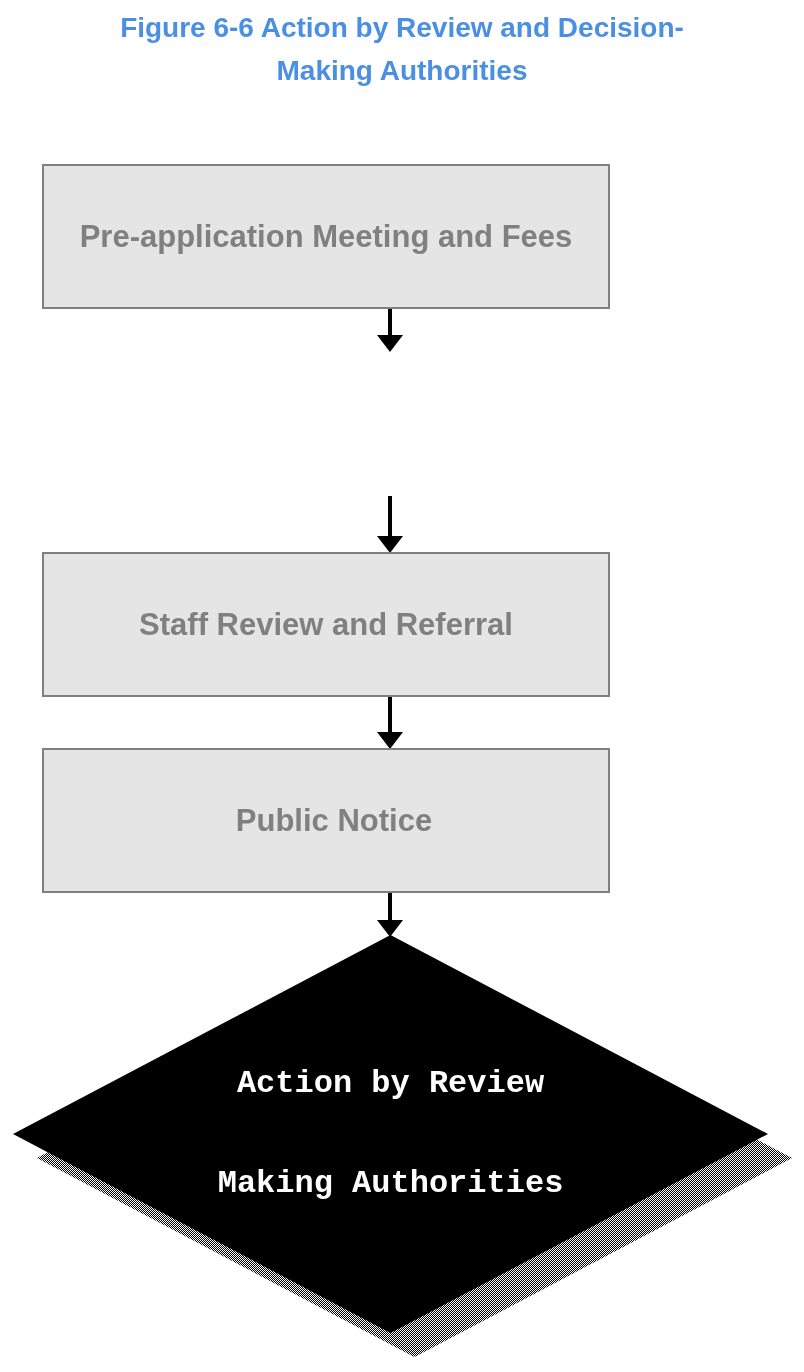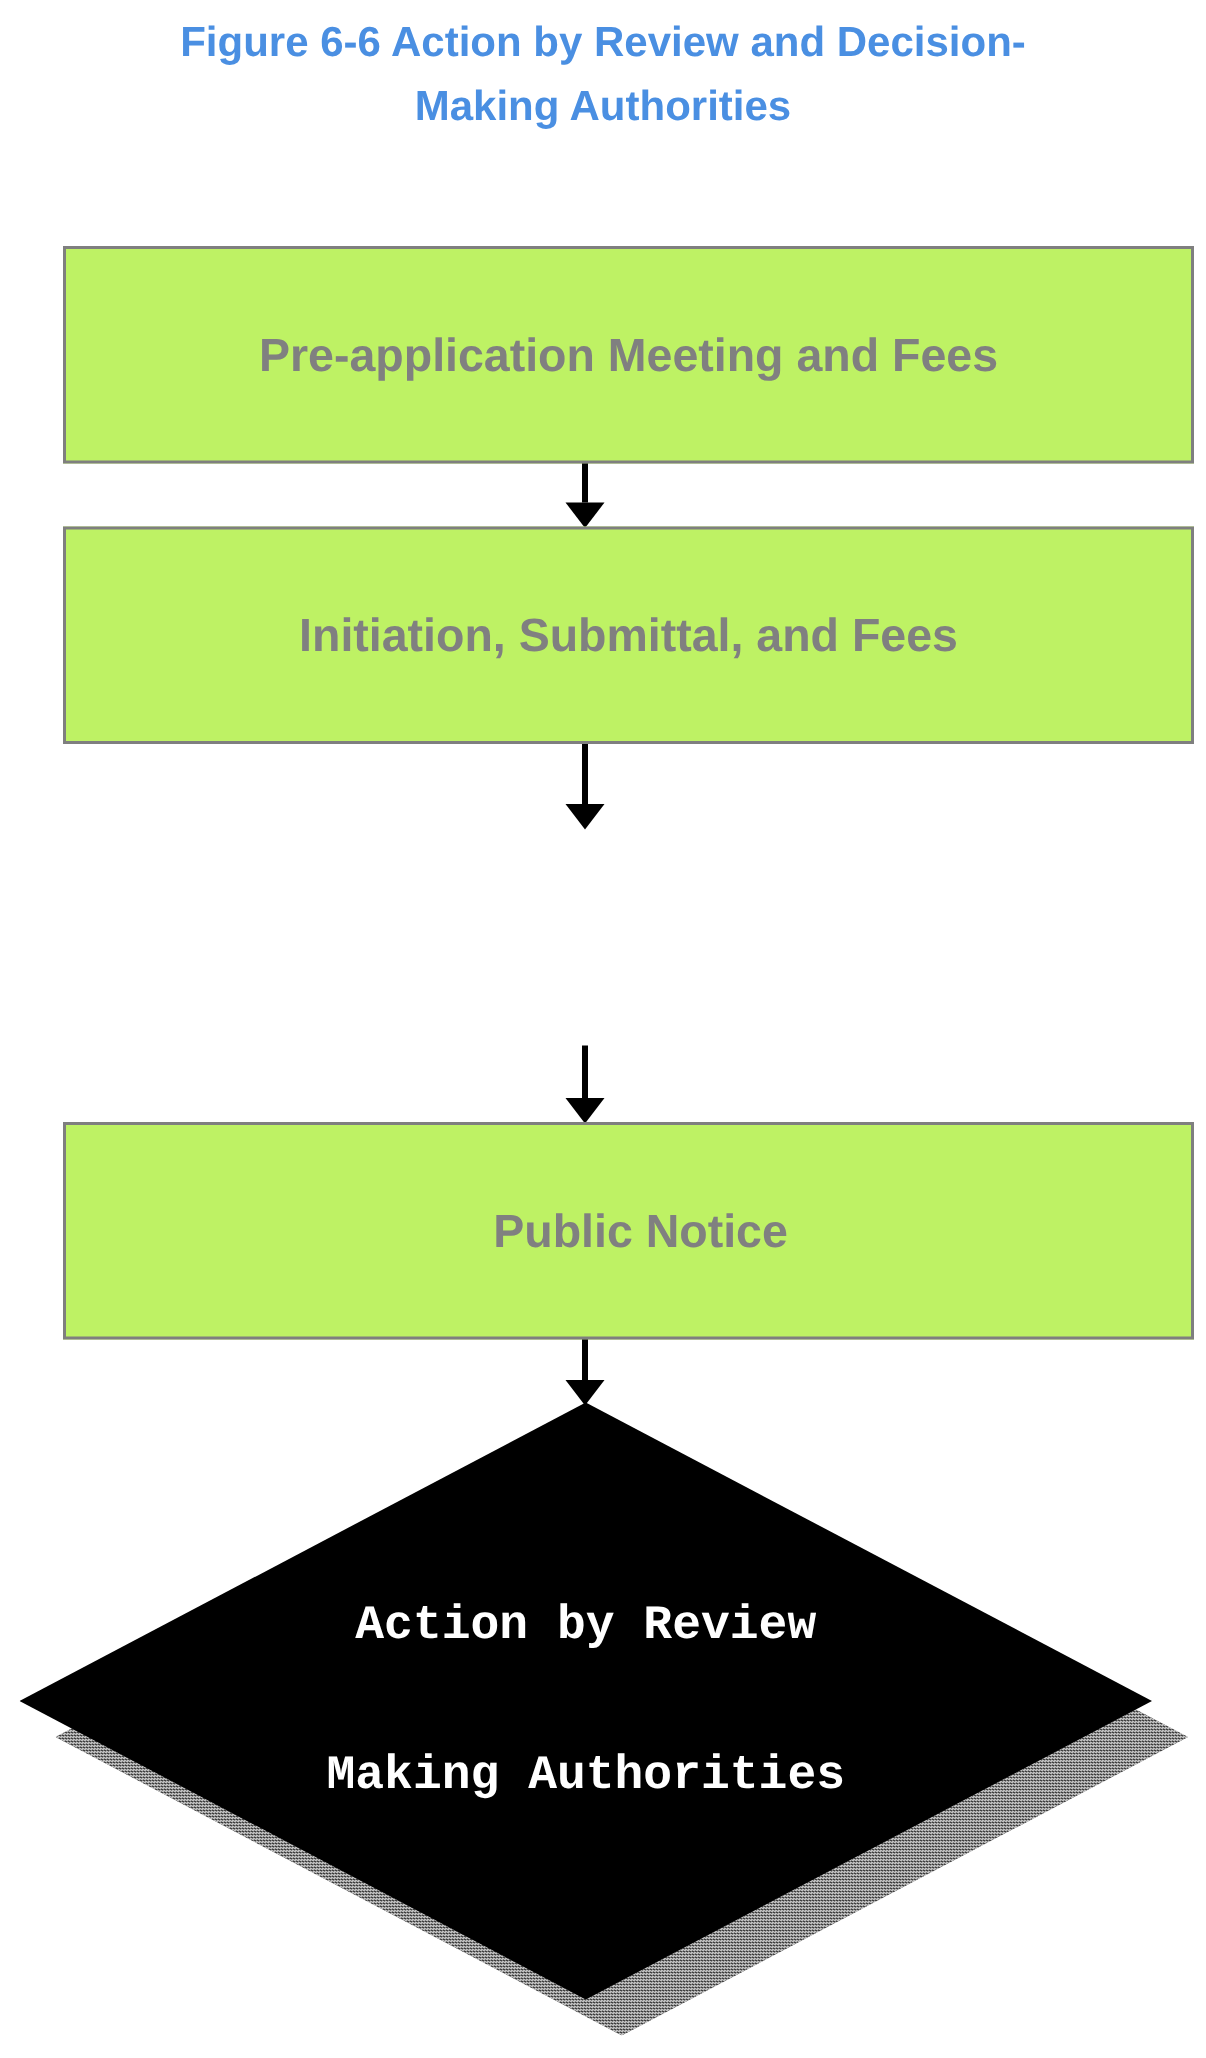--- a/index.html
+++ b/index.html
@@ -25,24 +25,24 @@
     top: 6px; left: 0; width: 804px;
     text-align: center;
     font-size: 28px;
     font-weight: 700;
     line-height: 43px;
     color: var(--title-blue);
   }
   .box {
     position: absolute;
     left: 42px;
-    width: 754px;
+    width: 568px;
     height: 145px;
     border: 2px solid var(--box-border-gray);
-    background: #bef264;
+    background: #e5e5e5;
     display: flex;
     align-items: center;
     justify-content: center;
   }
   .box .box-label {
     font-size: 31px;
     font-weight: 700;
     color: var(--box-text-gray);
     text-align: center;
     padding: 0 10px;
@@ -110,29 +110,29 @@
 
   <div class="box box1">
     <span class="box-label">Pre-application Meeting and Fees</span>
   </div>
 
   <div class="arrow arrow1">
     <div class="shaft"></div>
     <div class="head"></div>
   </div>
 
-  <div class="box box2">
-    <span class="box-label">Initiation, Submittal, and Fees</span>
-  </div>
 
   <div class="arrow arrow2">
     <div class="shaft"></div>
     <div class="head"></div>
   </div>
 
+  <div class="box box3">
+    <span class="box-label">Staff Review and Referral</span>
+  </div>
 
   <div class="arrow arrow3">
     <div class="shaft"></div>
     <div class="head"></div>
   </div>
 
   <div class="box box4">
     <span class="box-label">Public Notice</span>
   </div>
 

